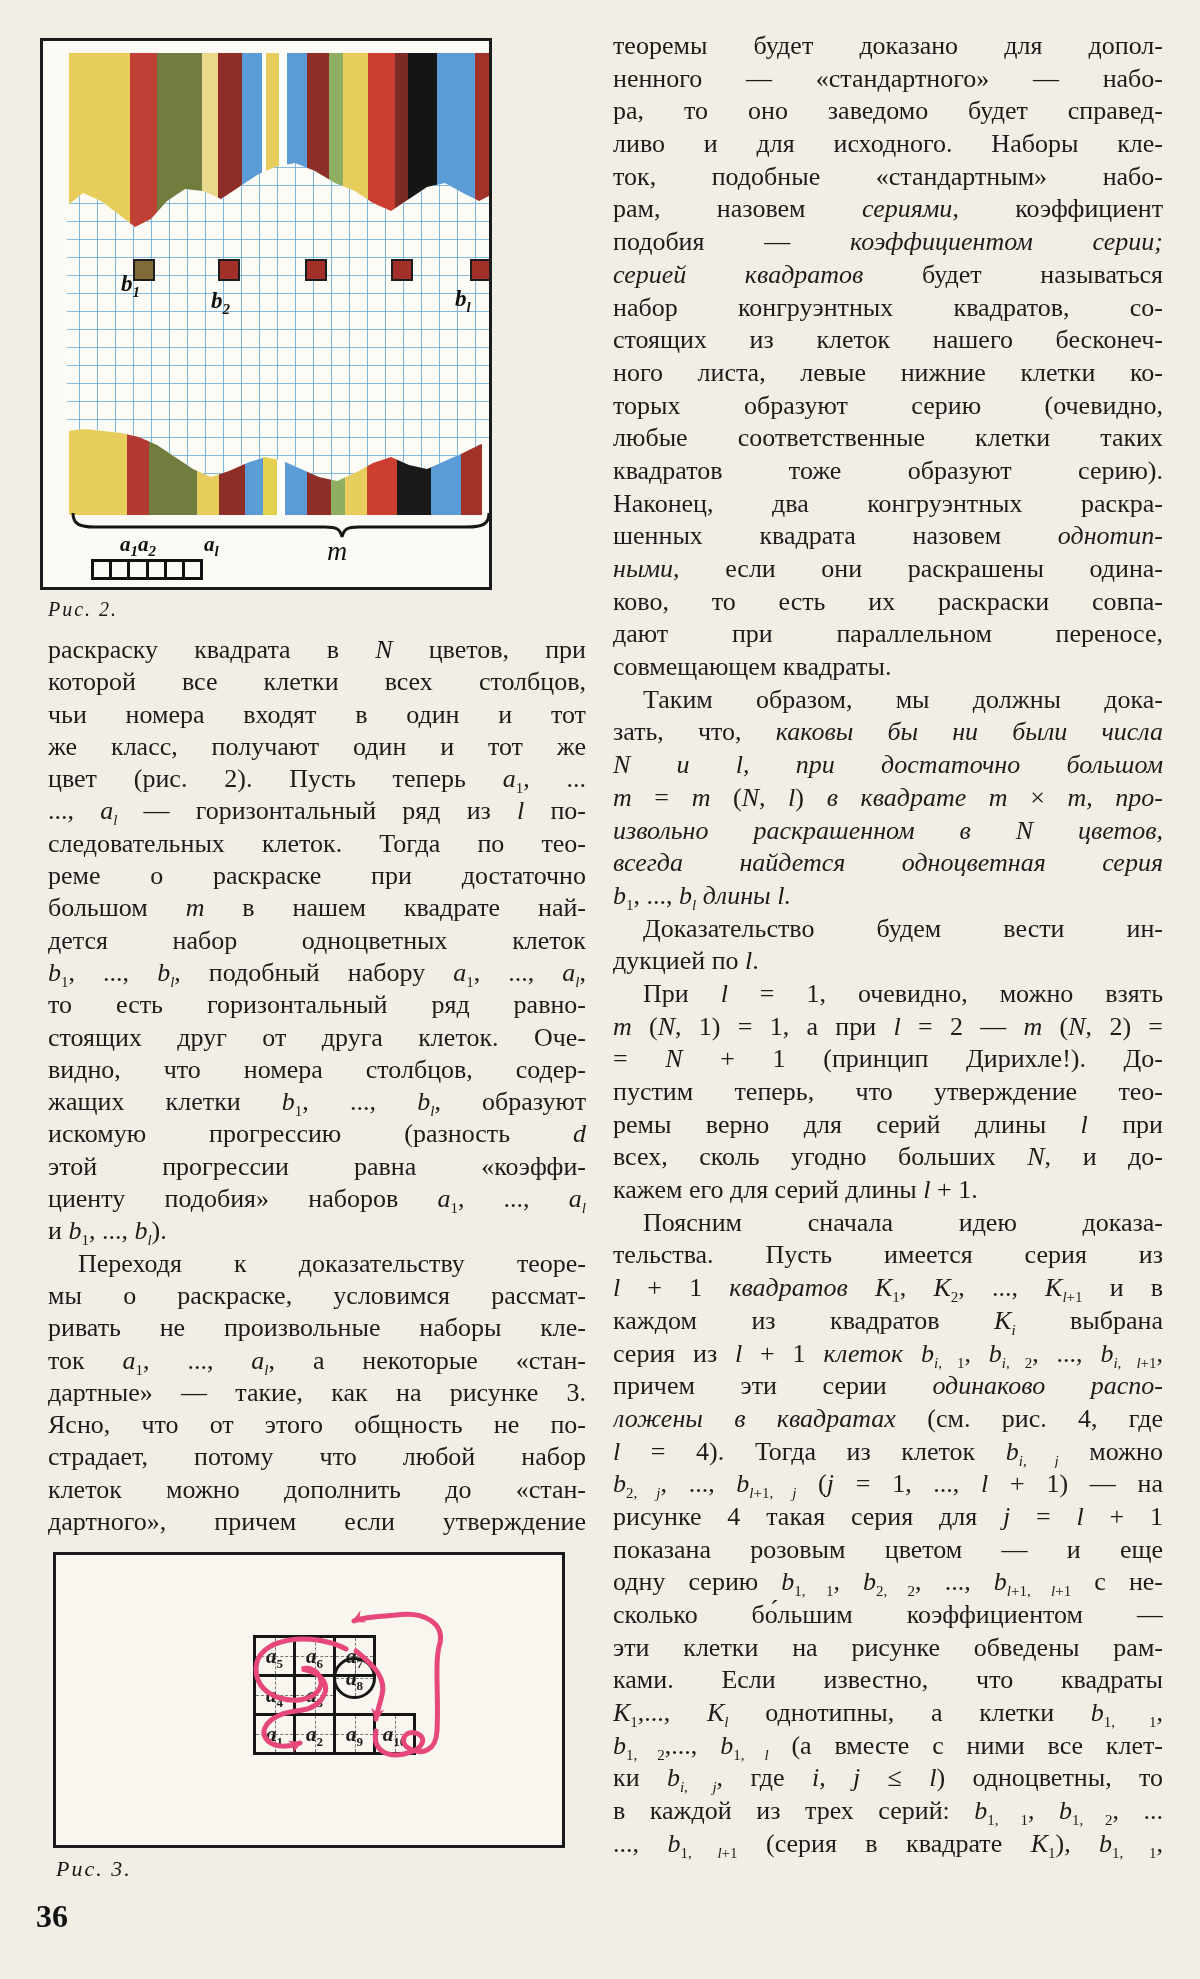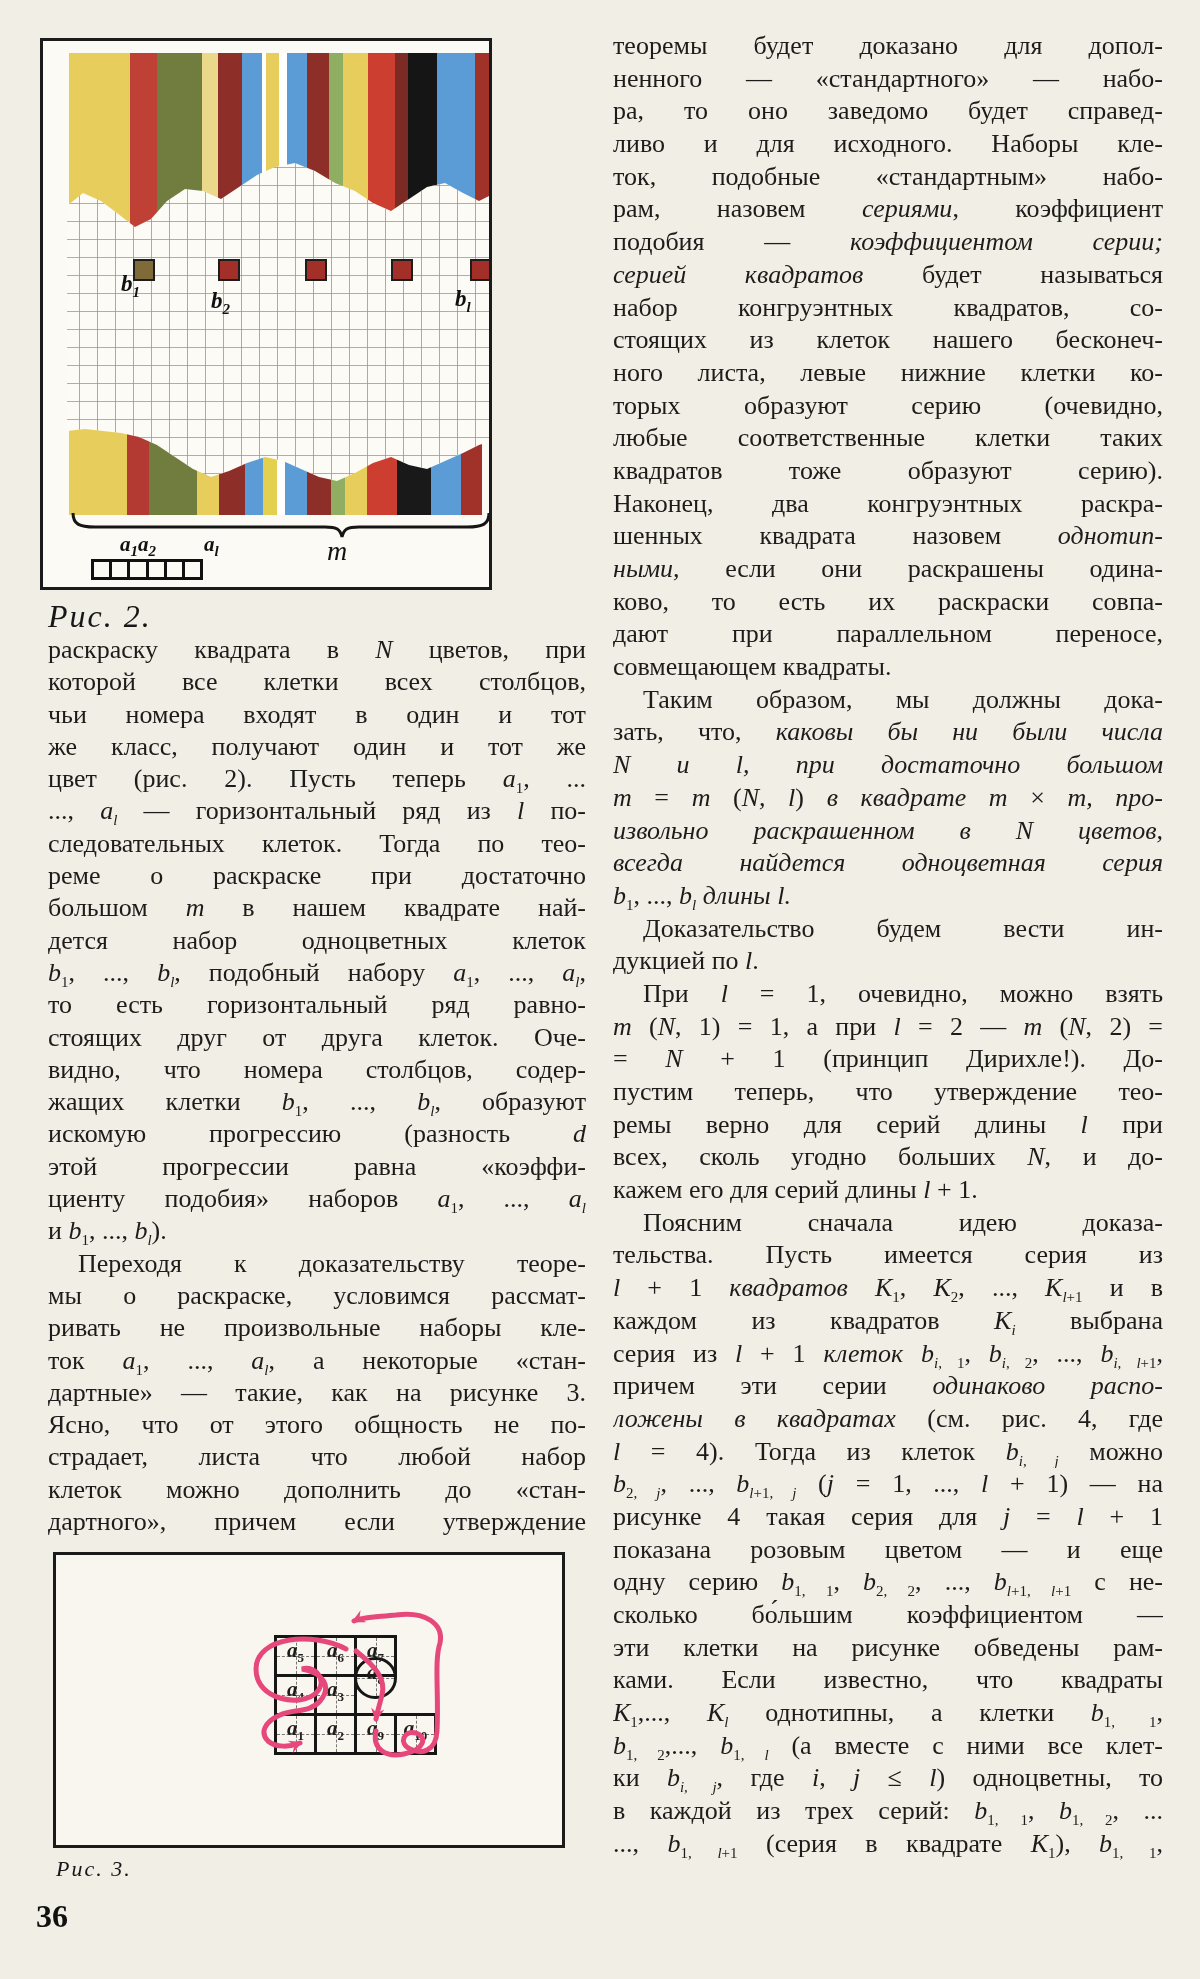--- a/index.html
+++ b/index.html
@@ -35,31 +35,31 @@
     position:absolute; font-style:italic; font-weight:700; font-size:23px; color:#111;
   }
   .f2label.mlab{ font-size:28px; font-weight:400; }
   .f2label.alab{ font-size:21px;margin-left:29px; }
   .acells{ position:absolute; left:48px; top:518px; width:112px; height:21px; display:flex; }
   .acells > div{
     flex:1 1 auto; border:3px solid #111; margin-left:-3px; background:#fbfaf4; box-sizing:border-box;
   }
   .acells > div:first-child{ margin-left:0; }
   
-  .figcap{ position:absolute; font-style:italic; font-size:32px; letter-spacing:2px; color:#171717; }
+  .figcap{ position:absolute; font-style:italic; font-size:20px; letter-spacing:2px; color:#171717; }
   .pagenum{ position:absolute; left:36px; top:1898px; font-weight:700; font-size:32px; color:#111; }
   
   .fig3{
     position:absolute; left:53px; top:1552px; width:512px; height:296px;
     border:3px solid #1b1b1b; box-sizing:border-box; background:#f8f6ef;
   }
   .f3grid{ position:absolute; left:197px; top:80px; width:170px; height:130px; }
   .f3block{
     position:absolute; width:43px; height:42px; box-sizing:border-box;
-    border:3px solid #161616; display:flex; align-items:flex-start; justify-content:center;margin-left:21px;
+    border:3px solid #161616; display:flex; align-items:center; justify-content:center;
   }
   .f3block::before{
     content:""; position:absolute; left:50%; top:0; bottom:0;
     border-left:1px dashed rgba(50,50,50,.65);
   }
   .f3block::after{
     content:""; position:absolute; top:50%; left:0; right:0;
     border-top:1px dashed rgba(50,50,50,.65);
   }
   .f3lab{ position:relative; z-index:2; font-style:italic; font-weight:700; font-size:21px; background:transparent; }
@@ -167,21 +167,21 @@
       <div class="tline">искомую прогрессию (разность <i>d</i></div>
       <div class="tline">этой прогрессии равна «коэффи-</div>
       <div class="tline">циенту подобия» наборов <i>a</i><sub>1</sub>, ..., <i>a</i><sub><i>l</i></sub></div>
       <div class="tline pend">и <i>b</i><sub>1</sub>, ..., <i>b</i><sub><i>l</i></sub>).</div>
       <div class="tline ind">Переходя к доказательству теоре-</div>
       <div class="tline">мы о раскраске, условимся рассмат-</div>
       <div class="tline">ривать не произвольные наборы кле-</div>
       <div class="tline">ток <i>a</i><sub>1</sub>, ..., <i>a</i><sub><i>l</i></sub>, а некоторые «стан-</div>
       <div class="tline">дартные» — такие, как на рисунке 3.</div>
       <div class="tline">Ясно, что от этого общность не по-</div>
-      <div class="tline">страдает, листа что любой набор</div>
+      <div class="tline">страдает, потому что любой набор</div>
       <div class="tline">клеток можно дополнить до «стан-</div>
       <div class="tline">дартного», причем если утверждение</div>
     </div>
   <div class="col right-col" id="right-col">
       <div class="tline">теоремы будет доказано для допол-</div>
       <div class="tline">ненного — «стандартного» — набо-</div>
       <div class="tline">ра, то оно заведомо будет справед-</div>
       <div class="tline">ливо и для исходного. Наборы кле-</div>
       <div class="tline">ток, подобные «стандартным» набо-</div>
       <div class="tline">рам, назовем <i>сериями</i>, коэффициент</div>

